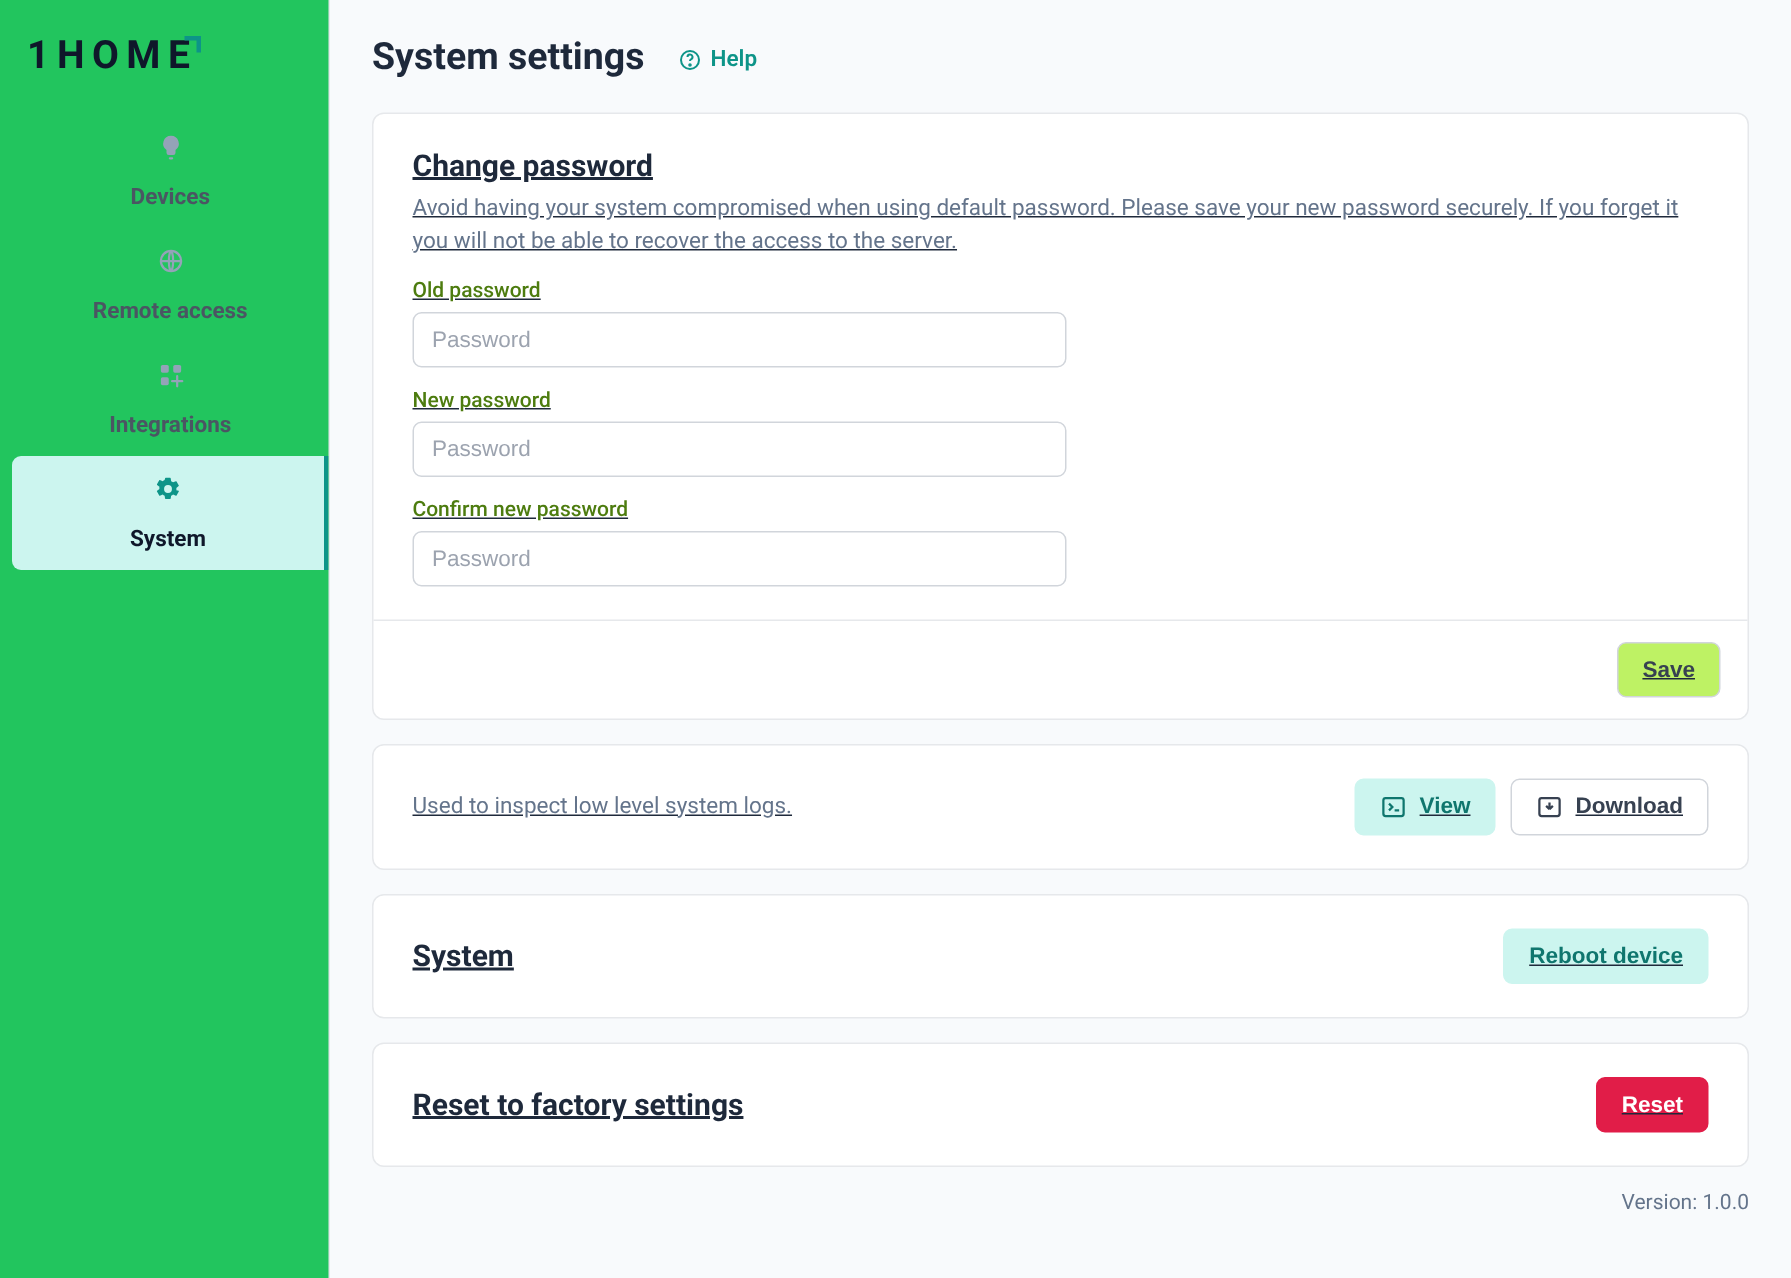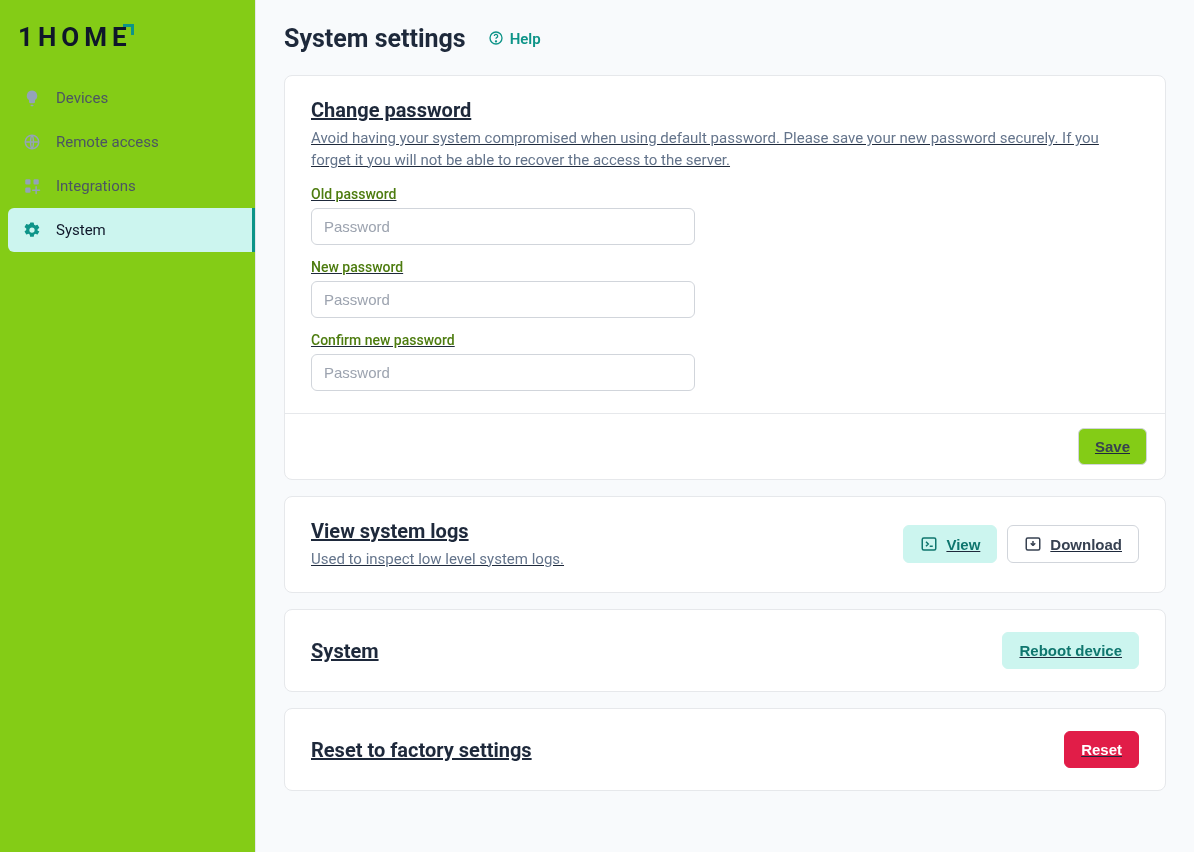--- a/index.html
+++ b/index.html
@@ -6,22 +6,22 @@
     body {
       font-family: -apple-system, BlinkMacSystemFont, "Segoe UI", Roboto, "Helvetica Neue", Arial, sans-serif;
       background: #f8fafc;
       color: #1e293b;
       display: flex;
       width: 1194px;
       height: 852px;
       overflow: hidden;
     }
     .sidebar {
-      width: 256px;
-      background: #84cc16;
+      width: 220px;
+      background: #22c55e;
       border-right: 1px solid #e5e7eb;
       padding: 18px 0 18px 8px;
       flex-shrink: 0;
       position: relative;
       text-align: center;
     }
     .logo {
       font-size: 26px;
       font-weight: 700;
       letter-spacing: 5px;
@@ -46,22 +46,23 @@
     }
     .nav-item {
       display: flex;
       align-items: center;
       gap: 14px;
       padding: 12px 14px;
       margin: 0 0 0 0;
       border-radius: 6px;
       cursor: pointer;
       color: #4b5563;
-      font-weight: 400;
-      font-size: 15px;
+      font-weight: 700;
+      font-size: 15px;
+      flex-direction: column;
     }
     .nav-item.active {
       background: #ccf5ef;
       color: #0f172a;
       border-right: 3px solid #0d9488;
       border-radius: 6px 0 0 6px;
       margin-right: 0;
     }
     .nav-icon {
       width: 20px;
@@ -84,21 +85,21 @@
       gap: 22px;
       margin-bottom: 22px;
     }
     .page-title {
       font-size: 25px;
       font-weight: 700;
       color: #1e293b;
     }
     .help-link {
       display: flex;
-      align-items: flex-start;
+      align-items: flex-end;
       gap: 6px;
       color: #0d9488;
       font-weight: 600;
       font-size: 15px;
       cursor: pointer;
     }
     .help-icon { width: 16px; height: 16px; }
     .card {
       background: #ffffff;
       border: 1px solid #e6e8eb;
@@ -131,21 +132,21 @@
     }
     .form-group { margin-top: 14px; }
     .form-label {
       display: block;
       font-size: 14px;
       color: #4d7c0f;
       margin-bottom: 6px;
       font-weight: 500;
     }
     .form-input {
-      width: 384px;
+      width: 436px;
       max-width: 100%;
       padding: 9px 12px;
       border: 1px solid #d1d5db;
       border-radius: 6px;
       font-size: 15px;
       color: #334155;
       background: #fff;
     }
     .form-input::placeholder { color: #9ca3af; }
     .card-footer {
@@ -160,21 +161,21 @@
       gap: 8px;
       padding: 9px 16px;
       border-radius: 6px;
       font-size: 15px;
       font-weight: 600;
       cursor: pointer;
       border: 1px solid transparent;
       background: transparent;
     }
     .btn-default {
-      background: #84cc16;
+      background: #bef264;
       border: 1px solid #d1d5db;
       color: #374151;
     }
     .btn-teal {
       background: #ccf5ef;
       color: #0f766e;
       border: 1px solid #ccf5ef;
     }
     .btn-outline {
       background: #ffffff;
@@ -277,21 +278,20 @@
       </div>
     </div>
     <div class="card-footer">
       <button class="btn btn-default">Save</button>
     </div>
   </section>
 
   <section class="card">
     <div class="card-body row">
       <div>
-        <h2 class="card-title">View system logs</h2>
         <p class="card-desc">Used to inspect low level system logs.</p>
       </div>
       <div class="btn-group">
         <button class="btn btn-teal">
           <svg viewBox="0 0 24 24" fill="none" stroke="currentColor" stroke-width="2">
               <rect x="3" y="4" width="18" height="16" rx="2"></rect>
               <path d="M8 9l3 3-3 3M13 15h4"></path>
             </svg>
           <span>View</span>
         </button>
@@ -313,13 +313,14 @@
     </div>
   </section>
 
   <section class="card">
     <div class="card-body row">
       <h2 class="card-title-only">Reset to factory settings</h2>
       <button class="btn btn-danger">Reset</button>
     </div>
   </section>
 
+  <div class="version">Version: 1.0.0</div>
 </main>
 
 </body></html>

